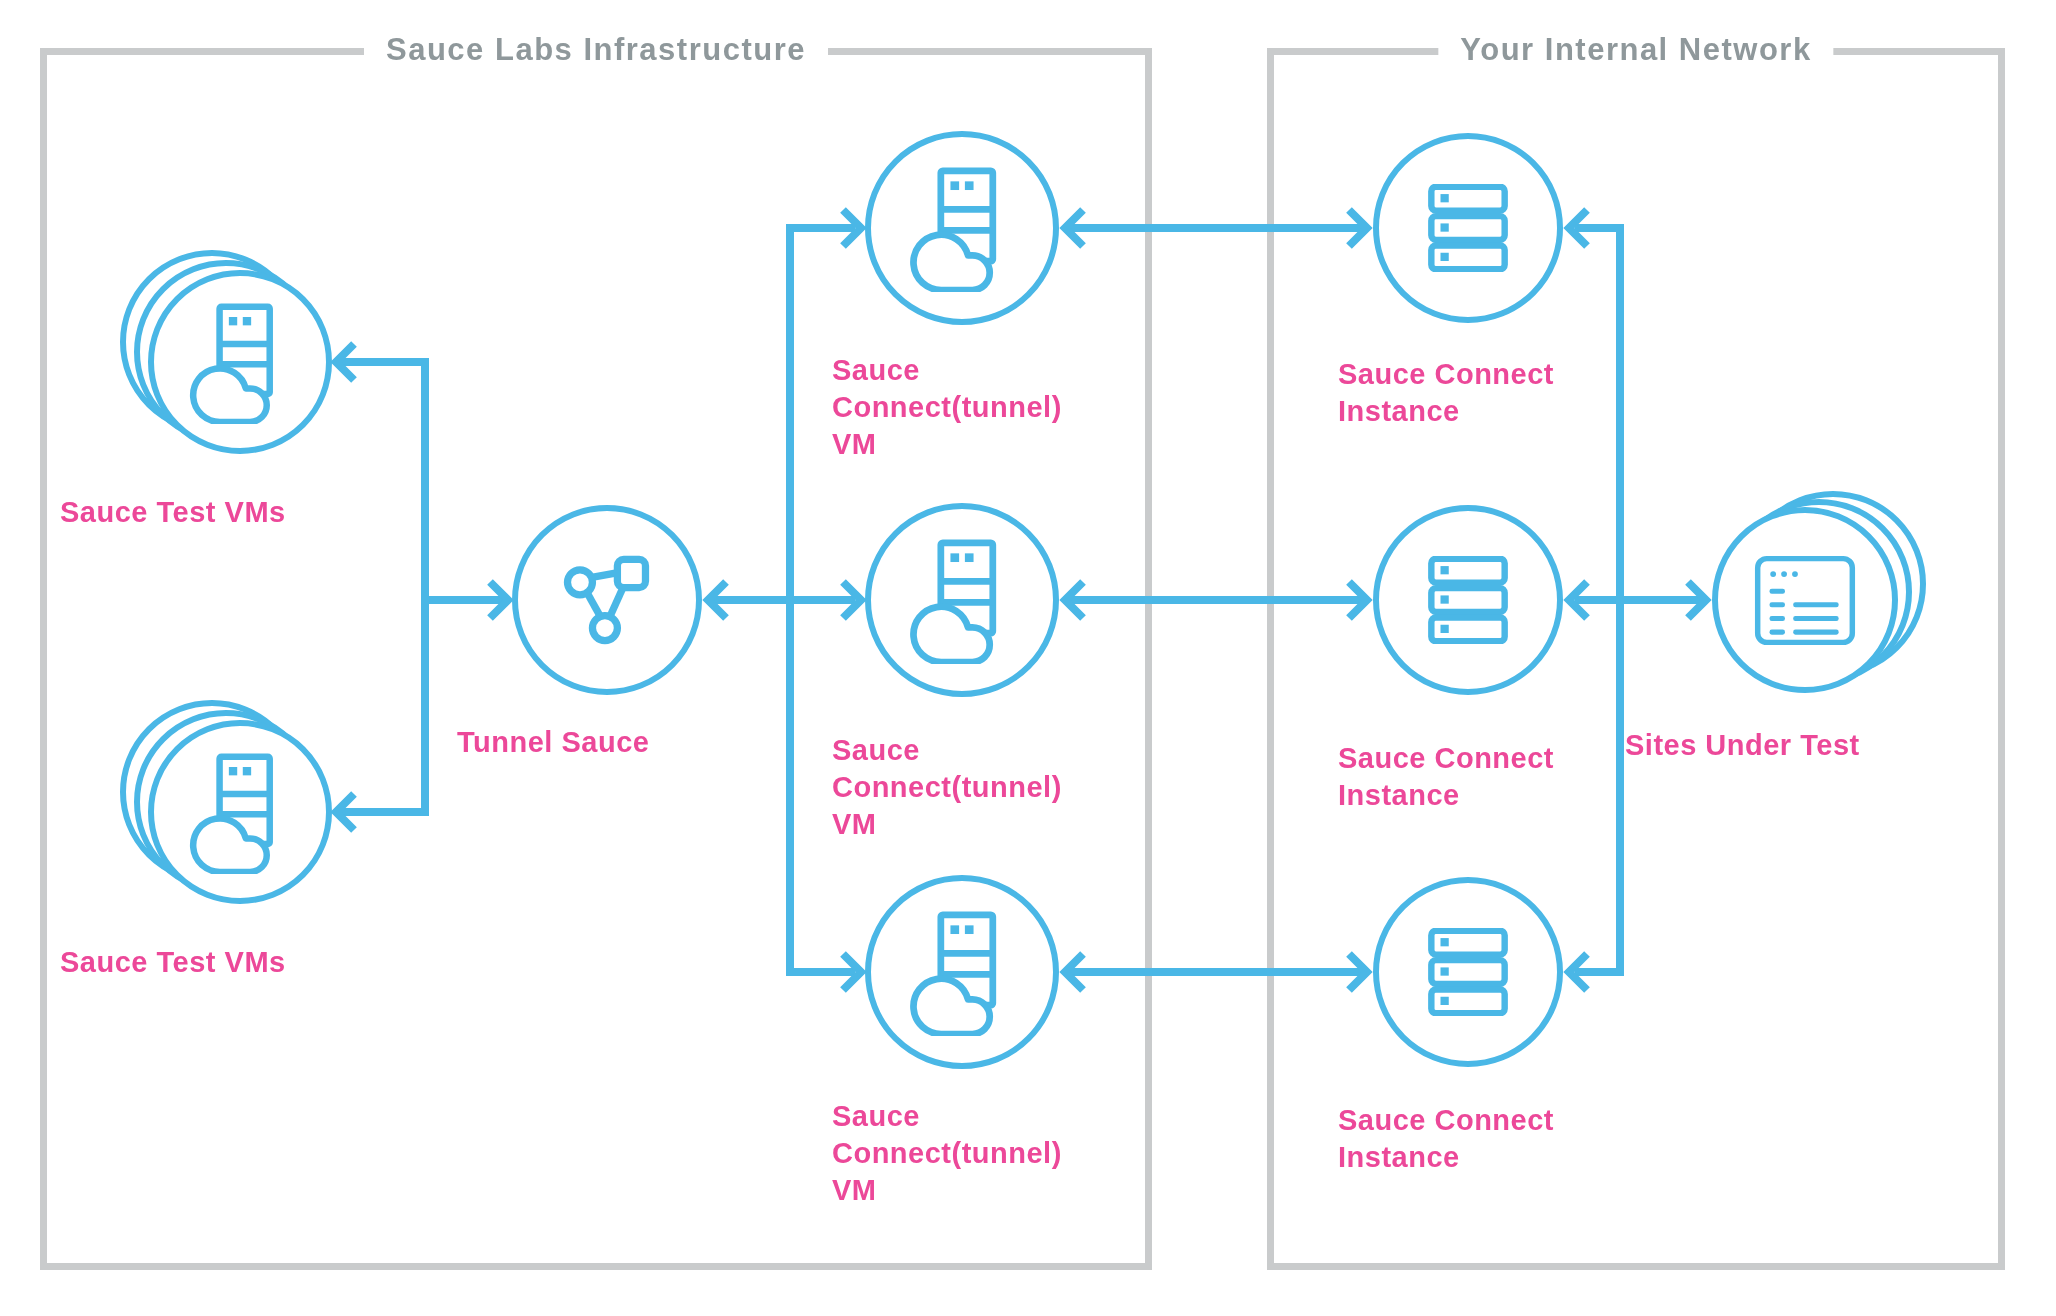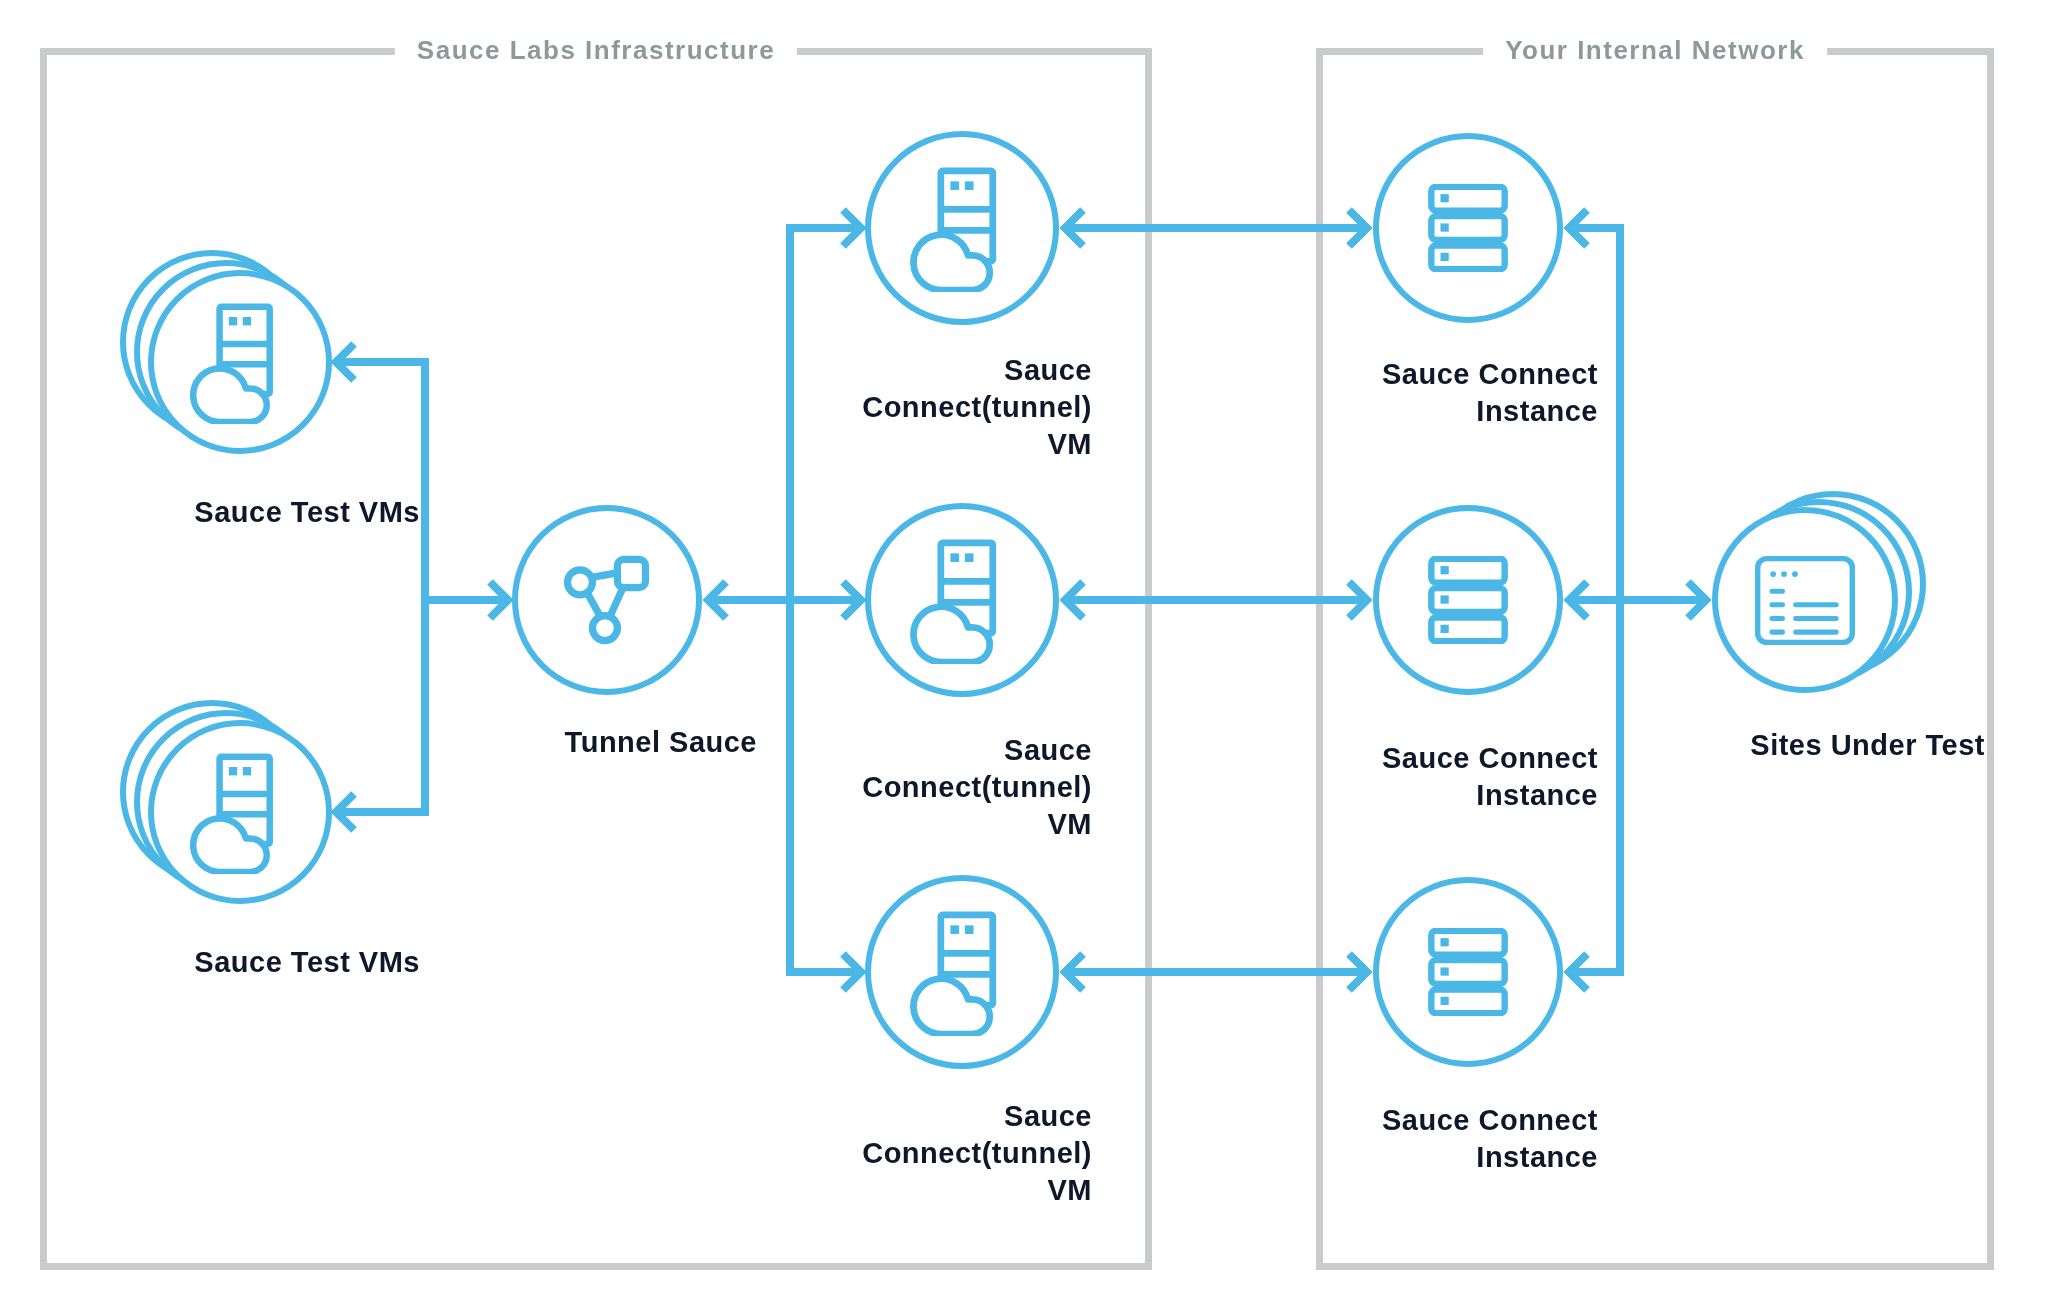--- a/index.html
+++ b/index.html
@@ -6,30 +6,30 @@
   #canvas{
     position:relative;width:2056px;height:1316px;background:#ffffff;overflow:hidden;
     font-family:"Liberation Sans","DejaVu Sans",sans-serif;
   }
   .frame{
     position:absolute;border:7px solid #c9cbcc;background:transparent;box-sizing:border-box;z-index:0;
   }
   .frame-title{
     position:absolute;top:-27px;left:50%;transform:translateX(-50%);
     background:#ffffff;padding:0 22px;white-space:nowrap;
-    font-size:26px;font-weight:bold;letter-spacing:1.5px;color:#8f989b;line-height:44px;
+    font-size:31px;font-weight:bold;letter-spacing:1.5px;color:#8f989b;line-height:44px;
   }
   .circle{
     position:absolute;border:6px solid #4ab7e6;border-radius:50%;background:#ffffff;
     box-sizing:border-box;display:flex;align-items:center;justify-content:center;
   }
   .ghost{z-index:2;}
   .front{z-index:3;}
   .node-label{
-    position:absolute;z-index:4;text-align:right;color:#0f172a;font-weight:bold;
+    position:absolute;z-index:4;text-align:left;color:#ec4899;font-weight:bold;
     font-size:29px;line-height:37px;letter-spacing:0.5px;
   }
   #connectors{position:absolute;left:0;top:0;z-index:1;}
   .stroke{stroke:#4ab7e6;stroke-width:8;fill:none;}
   .icon{display:block;}
 </style>
 </head>
 <body>
 
 <svg width="0" height="0" style="position:absolute">
@@ -76,21 +76,21 @@
       <rect x="43" y="82" width="50" height="5.5" rx="2.5" fill="#4ab7e6"></rect>
     </g>
   </defs>
 </svg>
 
 <div id="canvas">
 
   <div class="frame" style="left:40px;top:48px;width:1112px;height:1222px;">
     <div class="frame-title">Sauce Labs Infrastructure</div>
   </div>
-  <div class="frame" style="left:1316px;top:48px;width:678px;height:1222px;">
+  <div class="frame" style="left:1267px;top:48px;width:738px;height:1222px;">
     <div class="frame-title">Your Internal Network</div>
   </div>
 
   <svg id="connectors" width="2056" height="1316">
     <g>
       <path class="stroke" d="M340,362 L425,362 L425,812 L340,812"></path>
       <path class="stroke" d="M354,344 L336,362 L354,380"></path>
       <path class="stroke" d="M354,794 L336,812 L354,830"></path>
       <path class="stroke" d="M425,600 L504,600"></path>
       <path class="stroke" d="M490,582 L508,600 L490,618"></path>

